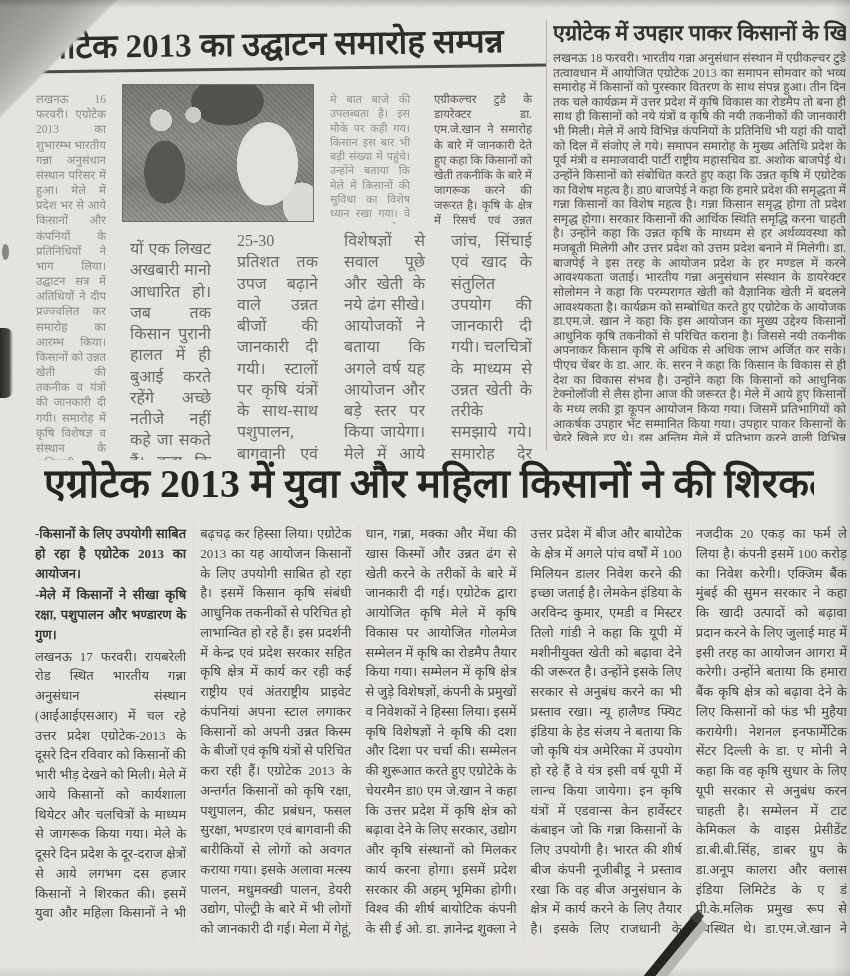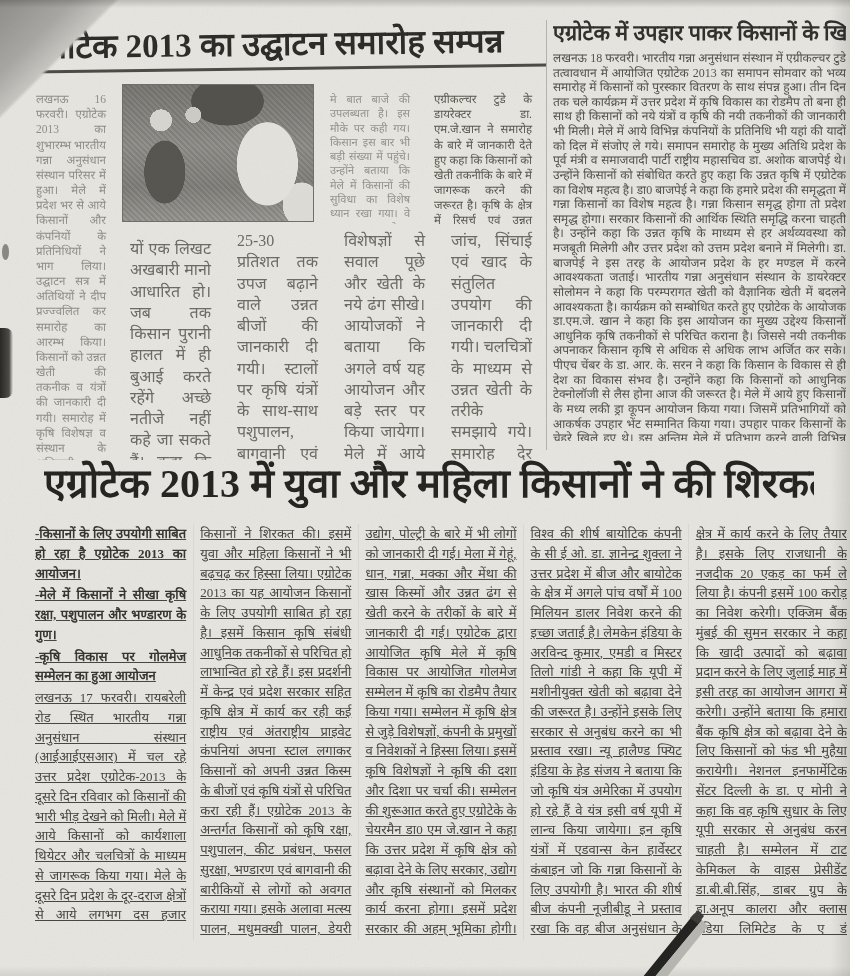--- a/index.html
+++ b/index.html
@@ -56,21 +56,21 @@
     white-space:nowrap;overflow:hidden;}
   .gifts-body{font-size:12px;line-height:1.22;color:#504f48;text-align:justify;overflow:hidden;height:390px;}
   .gifts-body p{margin:0;}
 
   
   .h1-partic{position:absolute;left:44px;top:460px;width:770px;margin:0;
     font-size:40px;line-height:1.2;font-weight:bold;color:#22211e;
     white-space:nowrap;overflow:hidden;}
   .partic-body{position:absolute;left:35px;top:524px;width:812px;height:416px;
     column-count:5;column-gap:14px;column-rule:1px solid #dddbd4;
-    font-size:13px;line-height:1.52;color:#45443e;text-align:justify;overflow:hidden;text-decoration:underline;}
+    font-size:13px;line-height:1.52;color:#45443e;text-align:justify;overflow:hidden;}
   .partic-body p{margin:0;}
   .partic-body p.lead{font-weight:bold;color:#34332e;margin-bottom:2px;}
 
   .pen{position:absolute;left:628px;top:900px;}
 </style>
 </head>
 <body>
 
 <div class="sheet">
 
@@ -100,21 +100,20 @@
     <h2 class="h2-gifts">एग्रोटेक में उपहार पाकर किसानों के खिल चह</h2>
     <div class="gifts-body">
       <p>लखनऊ 18 फरवरी। भारतीय गन्ना अनुसंधान संस्थान में एग्रीकल्चर टुडे तत्वावधान में आयोजित एग्रोटेक 2013 का समापन सोमवार को भव्य समारोह में किसानों को पुरस्कार वितरण के साथ संपन्न हुआ। तीन दिन तक चले कार्यक्रम में उत्तर प्रदेश में कृषि विकास का रोडमैप तो बना ही साथ ही किसानों को नये यंत्रों व कृषि की नयी तकनीकों की जानकारी भी मिली। मेले में आये विभिन्न कंपनियों के प्रतिनिधि भी यहां की यादों को दिल में संजोए ले गये। समापन समारोह के मुख्य अतिथि प्रदेश के पूर्व मंत्री व समाजवादी पार्टी राष्ट्रीय महासचिव डा. अशोक बाजपेई थे। उन्होंने किसानों को संबोधित करते हुए कहा कि उन्नत कृषि में एग्रोटेक का विशेष महत्व है। डा0 बाजपेई ने कहा कि हमारे प्रदेश की समृद्धता में गन्ना किसानों का विशेष महत्व है। गन्ना किसान समृद्ध होगा तो प्रदेश समृद्ध होगा। सरकार किसानों की आर्थिक स्थिति समृद्धि करना चाहती है। उन्होंने कहा कि उन्नत कृषि के माध्यम से हर अर्थव्यवस्था को मजबूती मिलेगी और उत्तर प्रदेश को उत्तम प्रदेश बनाने में मिलेगी। डा. बाजपेई ने इस तरह के आयोजन प्रदेश के हर मण्डल में करने आवश्यकता जताई। भारतीय गन्ना अनुसंधान संस्थान के डायरेक्टर सोलोमन ने कहा कि परम्परागत खेती को वैज्ञानिक खेती में बदलने आवश्यकता है। कार्यक्रम को सम्बोधित करते हुए एग्रोटेक के आयोजक डा.एम.जे. खान ने कहा कि इस आयोजन का मुख्य उद्देश्य किसानों आधुनिक कृषि तकनीकों से परिचित कराना है। जिससे नयी तकनीक अपनाकर किसान कृषि से अधिक से अधिक लाभ अर्जित कर सके। पीएच चेंबर के डा. आर. के. सरन ने कहा कि किसान के विकास से ही देश का विकास संभव है। उन्होंने कहा कि किसानों को आधुनिक टेक्नोलॉजी से लैस होना आज की जरूरत है। मेले में आये हुए किसानों के मध्य लकी ड्रा कूपन आयोजन किया गया। जिसमें प्रतिभागियों को आकर्षक उपहार भेंट सम्मानित किया गया। उपहार पाकर किसानों के चेहरे खिले हुए थे। इस अन्तिम मेले में प्रतिभाग करने वाली विभिन्न राष्ट्रीय एवं अंतर्राष्ट्रीय कंपनियों प्रतिनिधियों को भी प्रतीक चिन्ह देकर सम्मानित किया गया।</p>
     </div>
   </div>
 
   <h1 class="h1-partic">एग्रोटेक 2013 में युवा और महिला किसानों ने की शिरकत</h1>
   <div class="partic-body">
     <p class="lead">-किसानों के लिए उपयोगी साबित हो रहा है एग्रोटेक 2013 का आयोजन।</p>
     <p class="lead">-मेले में किसानों ने सीखा कृषि रक्षा, पशुपालन और भण्डारण के गुण।</p>
-    <p class="lead">-कृषि विकास पर गोलमेज सम्मेलन का हुआ आयोजन</p>
     <p>लखनऊ 17 फरवरी। रायबरेली रोड स्थित भारतीय गन्ना अनुसंधान संस्थान (आईआईएसआर) में चल रहे उत्तर प्रदेश एग्रोटेक-2013 के दूसरे दिन रविवार को किसानों की भारी भीड़ देखने को मिली। मेले में आये किसानों को कार्यशाला थियेटर और चलचित्रों के माध्यम से जागरूक किया गया। मेले के दूसरे दिन प्रदेश के दूर-दराज क्षेत्रों से आये लगभग दस हजार किसानों ने शिरकत की। इसमें युवा और महिला किसानों ने भी बढ़चढ़ कर हिस्सा लिया। एग्रोटेक 2013 का यह आयोजन किसानों के लिए उपयोगी साबित हो रहा है। इसमें किसान कृषि संबंधी आधुनिक तकनीकों से परिचित हो लाभान्वित हो रहे हैं। इस प्रदर्शनी में केन्द्र एवं प्रदेश सरकार सहित कृषि क्षेत्र में कार्य कर रही कई राष्ट्रीय एवं अंतराष्ट्रीय प्राइवेट कंपनियां अपना स्टाल लगाकर किसानों को अपनी उन्नत किस्म के बीजों एवं कृषि यंत्रों से परिचित करा रही हैं। एग्रोटेक 2013 के अन्तर्गत किसानों को कृषि रक्षा, पशुपालन, कीट प्रबंधन, फसल सुरक्षा, भण्डारण एवं बागवानी की बारीकियों से लोगों को अवगत कराया गया। इसके अलावा मत्स्य पालन, मधुमक्खी पालन, डेयरी उद्योग, पोल्ट्री के बारे में भी लोगों को जानकारी दी गई। मेला में गेहूं, धान, गन्ना, मक्का और मेंथा की खास किस्मों और उन्नत ढंग से खेती करने के तरीकों के बारे में जानकारी दी गई। एग्रोटेक द्वारा आयोजित कृषि मेले में कृषि विकास पर आयोजित गोलमेज सम्मेलन में कृषि का रोडमैप तैयार किया गया। सम्मेलन में कृषि क्षेत्र से जुड़े विशेषज्ञों, कंपनी के प्रमुखों व निवेशकों ने हिस्सा लिया। इसमें कृषि विशेषज्ञों ने कृषि की दशा और दिशा पर चर्चा की। सम्मेलन की शुरूआत करते हुए एग्रोटेके के चेयरमैन डा0 एम जे.खान ने कहा कि उत्तर प्रदेश में कृषि क्षेत्र को बढ़ावा देने के लिए सरकार, उद्योग और कृषि संस्थानों को मिलकर कार्य करना होगा। इसमें प्रदेश सरकार की अहम् भूमिका होगी। विश्व की शीर्ष बायोटिक कंपनी के सी ई ओ. डा. ज्ञानेन्द्र शुक्ला ने उत्तर प्रदेश में बीज और बायोटेक के क्षेत्र में अगले पांच वर्षों में 100 मिलियन डालर निवेश करने की इच्छा जताई है। लेमकेन इंडिया के अरविन्द कुमार, एमडी व मिस्टर तिलो गांडी ने कहा कि यूपी में मशीनीयुक्त खेती को बढ़ावा देने की जरूरत है। उन्होंने इसके लिए सरकार से अनुबंध करने का भी प्रस्ताव रखा। न्यू हालैण्ड फ्यिट इंडिया के हेड संजय ने बताया कि जो कृषि यंत्र अमेरिका में उपयोग हो रहे हैं वे यंत्र इसी वर्ष यूपी में लान्च किया जायेगा। इन कृषि यंत्रों में एडवान्स केन हार्वेस्टर कंबाइन जो कि गन्ना किसानों के लिए उपयोगी है। भारत की शीर्ष बीज कंपनी नूजीबीडू ने प्रस्ताव रखा कि वह बीज अनुसंधान के क्षेत्र में कार्य करने के लिए तैयार है। इसके लिए राजधानी के नजदीक 20 एकड़ का फर्म ले लिया है। कंपनी इसमें 100 करोड़ का निवेश करेगी। एक्जिम बैंक मुंबई की सुमन सरकार ने कहा कि खादी उत्पादों को बढ़ावा प्रदान करने के लिए जुलाई माह में इसी तरह का आयोजन आगरा में करेगी। उन्होंने बताया कि हमारा बैंक कृषि क्षेत्र को बढ़ावा देने के लिए किसानों को फंड भी मुहैया करायेगी। नेशनल इनफार्मेटिक सेंटर दिल्ली के डा. ए मोनी ने कहा कि वह कृषि सुधार के लिए यूपी सरकार से अनुबंध करन चाहती है। सम्मेलन में टाट केमिकल के वाइस प्रेसीडेंट डा.बी.बी.सिंह, डाबर ग्रुप के डा.अनूप कालरा और क्लास इंडिया लिमिटेड के ए डं पी.के.मलिक प्रमुख रूप से उपस्थित थे। डा.एम.जे.खान ने जानकारी देते हुए बताया कि गोलमेज सम्मेलन में उपस्थित कंपनी के सीईओ एक हजार करोड़ का निवेश उत्तर प्रदेश में कृषि विकास के लिए करना चाहते हैं। इस अवसर पर विभिन्न स्कूलों के विद्यार्थियों के मध्य, चित्रकला एवं डिबेट प्रतियोगिताओं का आयोजन किया गया जिसमें छात्र-छात्राओं ने बढ़चढ़ कर हिस्सा लिया और अपना हुनर दिख कर मनमोहक चित्र बनाएं।</p>
   </div>
 
   <div class="corner-fold"></div>
   <div class="left-blot"></div>
   <div class="left-blot2"></div>
   <div class="edge-right"></div>
   <div class="edge-top"></div>
   <div class="edge-bottom"></div>
 

